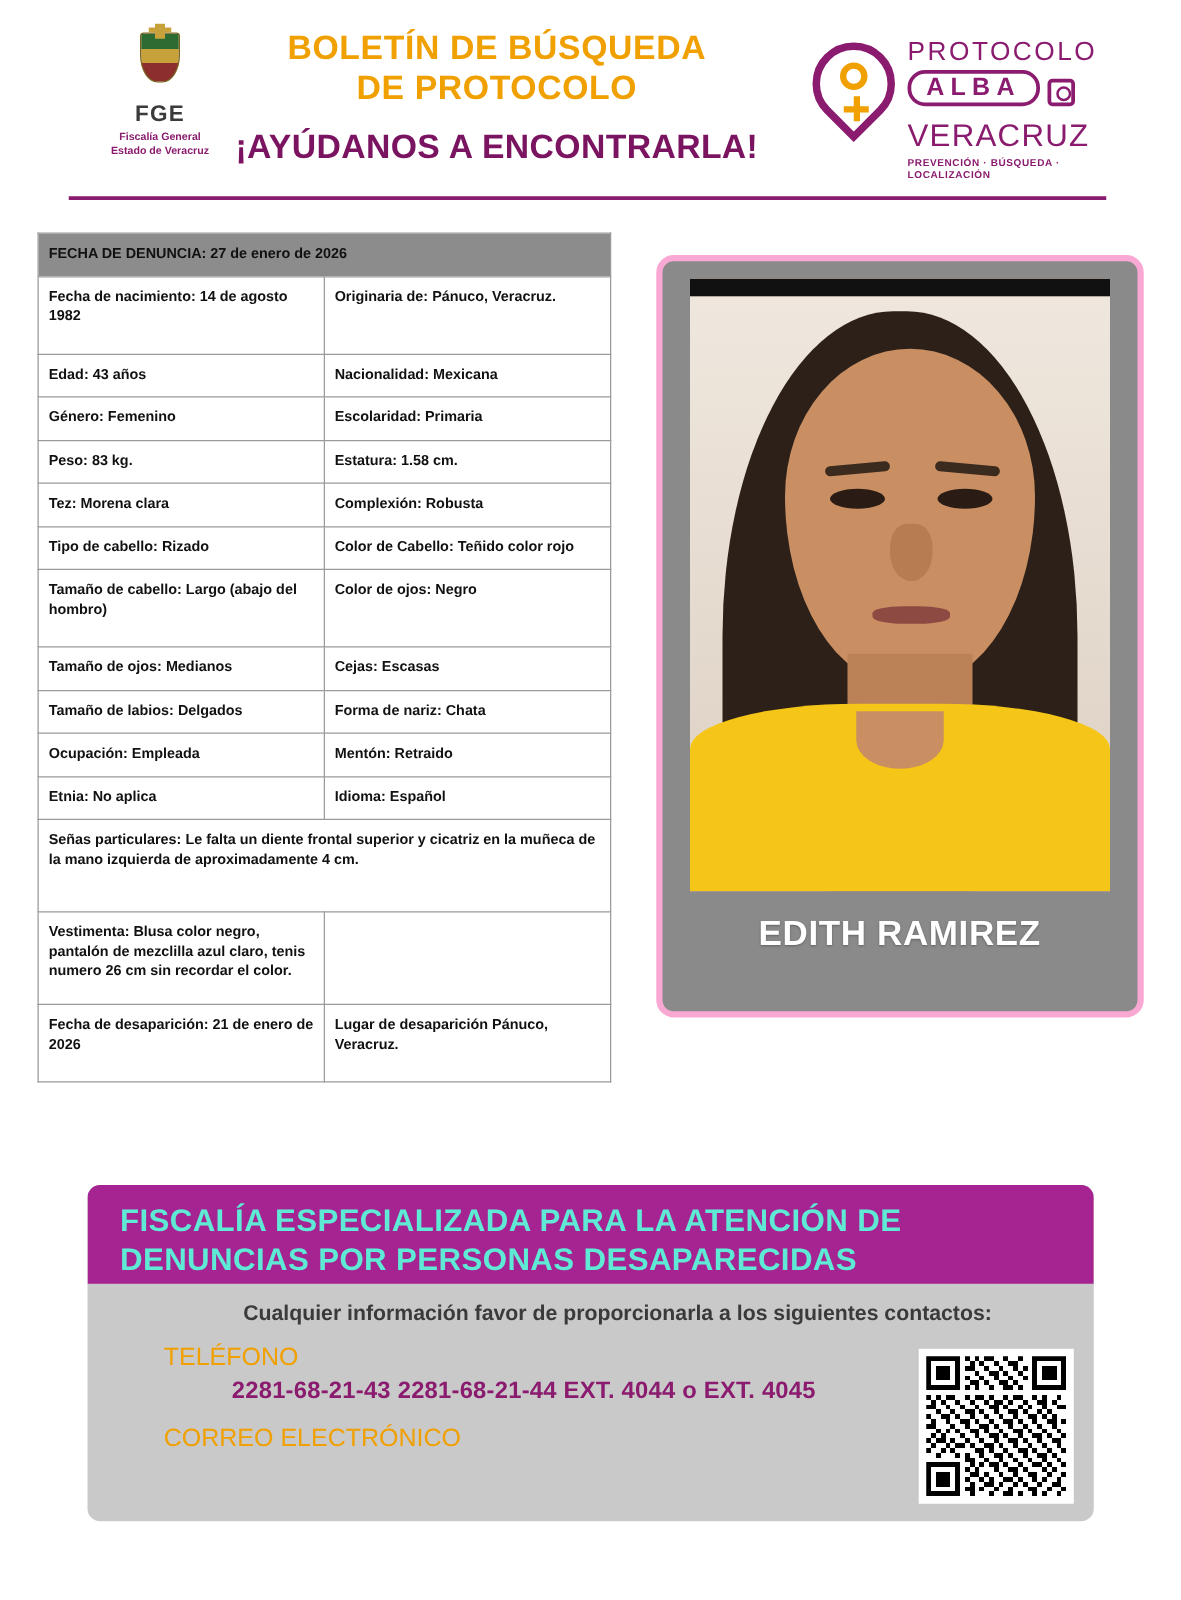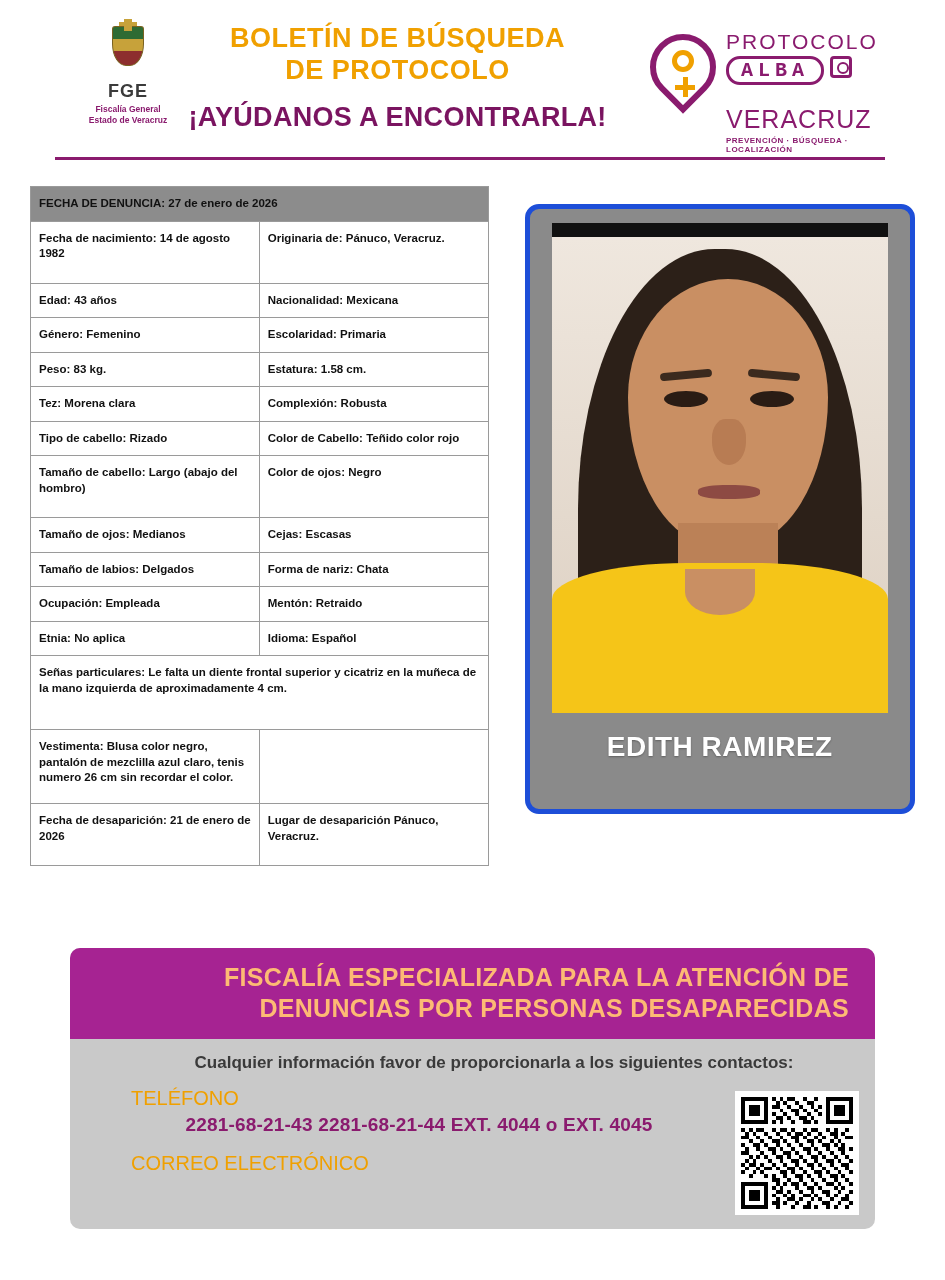--- a/index.html
+++ b/index.html
@@ -121,23 +121,22 @@
     left: -2px; top: 30px; width: 20px; height: 5px;
     background: #f0a000;
   }
   .alba-text { position: absolute; left: 76px; top: 0; }
   .alba-protocolo {
     color: #8a1b6e; font-size: 21px; letter-spacing: 2px;
     font-weight: normal;
   }
   .alba-pill {
     margin-top: 2px;
-    display: flex; align-items: flex-start;
+    display: flex; align-items: flex-end;
     gap: 6px;
-    font-family: Liberation Mono, monospace;
   }
   .alba-pill .pill {
     border: 3px solid #8a1b6e;
     border-radius: 14px;
     padding: 0 12px;
     color: #8a1b6e;
     font-weight: bold;
     font-size: 20px;
     letter-spacing: 5px;
   }
@@ -149,21 +148,21 @@
   }
   .alba-pill .mag:after {
     content: "";
     position: absolute; left: 4px; top: 3px;
     width: 8px; height: 8px;
     border: 2px solid #8a1b6e;
     border-radius: 50%;
   }
   .alba-veracruz {
     color: #8a1b6e; font-size: 25px; letter-spacing: 1px;
-    margin-top: 20px;
+    margin-top: 10px;
   }
   .alba-tag {
     color: #8a1b6e; font-size: 8px; font-weight: bold;
     letter-spacing: .5px; margin-top: 2px;
   }
 
   
   .content {
     position: relative;
     display: flex;
@@ -192,21 +191,21 @@
     font-size: 11.5px;
     padding: 8px 9px;
   }
   td.tall { height: 62px; }
 
   
   .photo-card {
     width: 400px;
     height: 610px;
     margin-top: 18px;
-    border: 5px solid #1d4ed8;
+    border: 5px solid #f9a8d4;
     border-radius: 14px;
     background: #8a8a8a;
     overflow: hidden;
     position: relative;
   }
   .photo-inner {
     position: absolute;
     left: 22px; top: 14px; right: 22px;
     height: 490px;
     background: #cfa98a;
@@ -268,25 +267,25 @@
   
   .footer {
     position: absolute;
     left: 70px; right: 70px; top: 948px;
     background: #c9c9c9;
     border-radius: 10px;
     overflow: hidden;
   }
   .footer-banner {
     background: #a62392;
-    color: #fdba74;
-    text-align: right;
+    color: #5eead4;
+    text-align: left;
     font-size: 25px;
     font-weight: bold;
-    padding: 14px 26px 16px 26px;
+    padding: 14px 26px 4px 26px;
     line-height: 1.22;
     letter-spacing: .3px;
   }
   .footer-body { padding: 14px 18px 22px 18px; position: relative; min-height: 190px; margin-left: 43px; }
   .footer-lead {
     text-align: center;
     font-size: 17px;
     font-weight: bold;
     color: #3a3a3a;
     margin-bottom: 14px;

